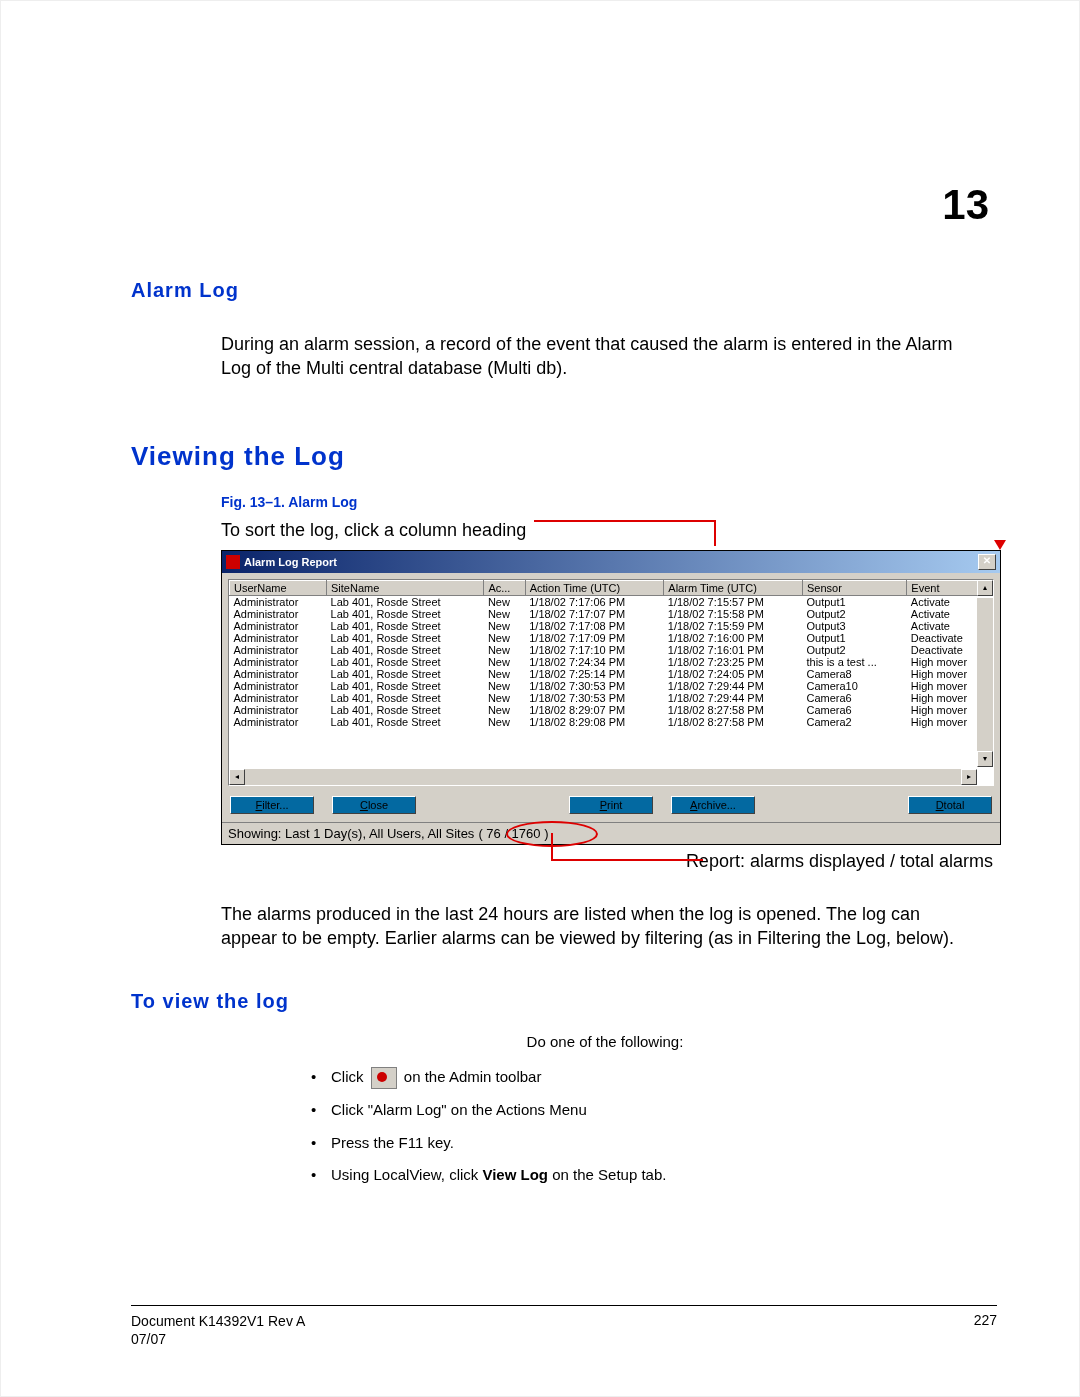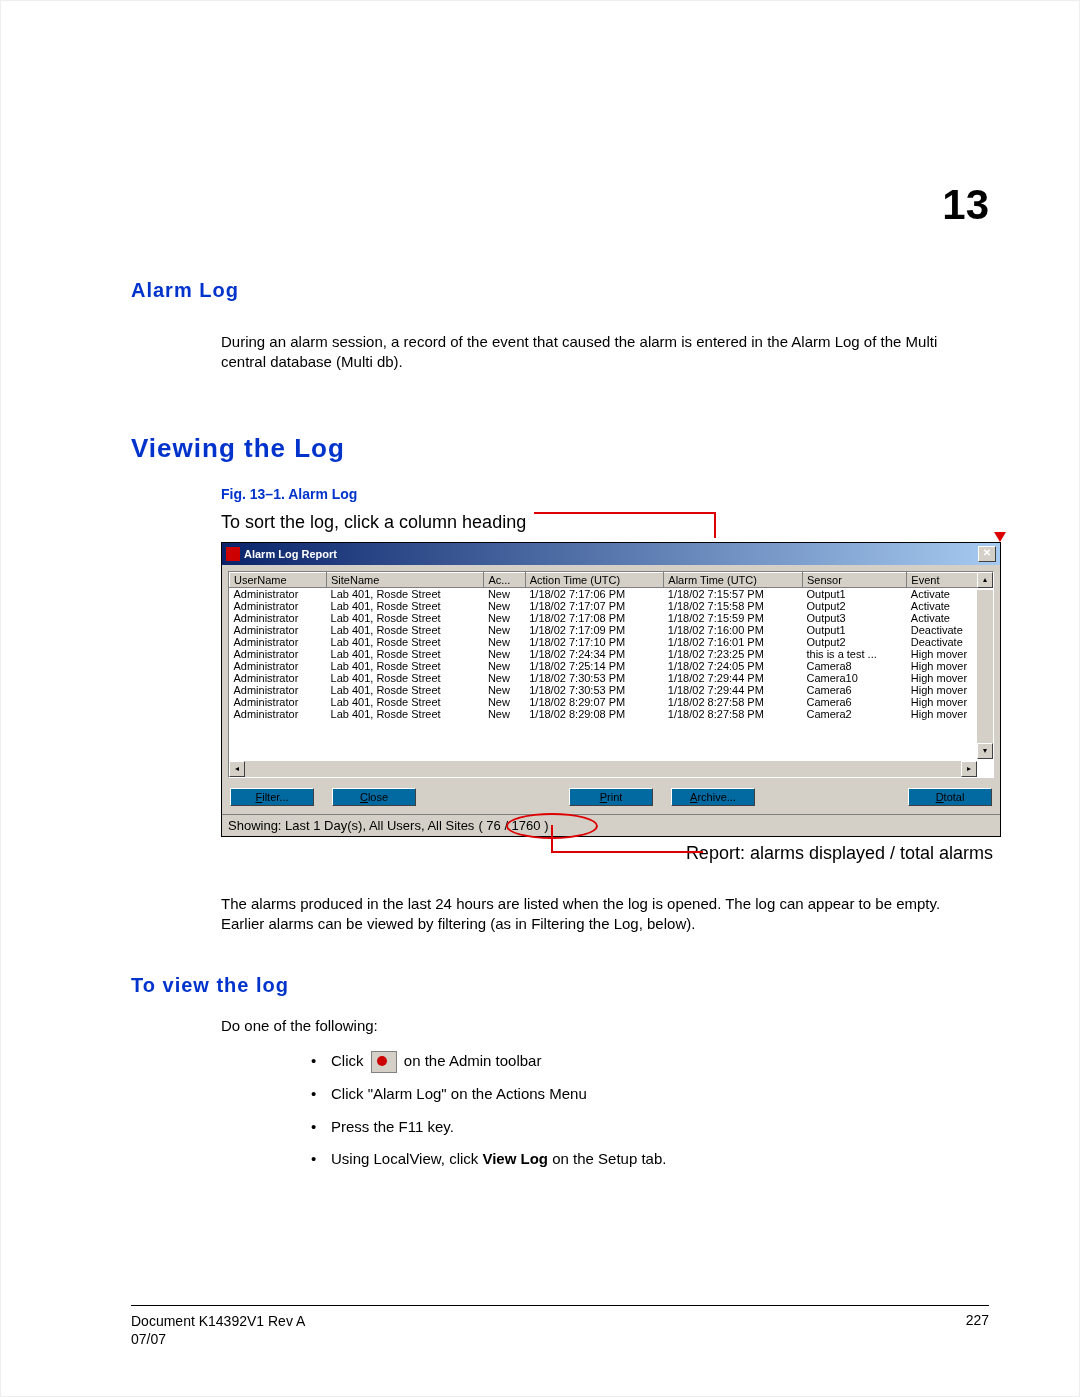--- a/index.html
+++ b/index.html
@@ -25,21 +25,21 @@
     margin-bottom: 50px;
   }
   .h1 {
     color: #0033cc;
     font-size: 20px;
     font-weight: bold;
     letter-spacing: 1px;
     margin: 0 0 30px 0;
   }
   .body-text {
-    font-size: 15px;
+    font-size: 18px;
     line-height: 1.35;
     margin-left: 90px;
     margin-right: 10px;
     margin-bottom: 60px;
   }
   .h2 {
     color: #0033cc;
     font-size: 26px;
     font-weight: bold;
     letter-spacing: 1px;
@@ -255,20 +255,21 @@
     color: #0033cc;
     font-size: 20px;
     font-weight: bold;
     letter-spacing: 1px;
     margin: 40px 0 20px 0;
   }
   .do-text {
     margin-left: 90px;
     font-size: 15px;
     margin-bottom: 16px;
+    text-align: center;
   }
   ul.bullets {
     list-style: none;
     margin: 0 0 0 180px;
     padding: 0;
     font-size: 15px;
   }
   ul.bullets li {
     position: relative;
     padding-left: 20px;
@@ -293,21 +294,21 @@
     content: "";
     position: absolute;
     left: 5px; top: 4px;
     width: 10px; height: 10px;
     border-radius: 50%;
     background: #c00;
   }
   .footer {
     position: absolute;
     left: 130px;
-    right: 90px;
+    right: 82px;
     bottom: 48px;
     border-top: 1px solid #000;
     padding-top: 6px;
     display: flex;
     justify-content: space-between;
     font-size: 14px;
   }
   .footer .left { line-height: 1.3; }
 </style>
 </head>

